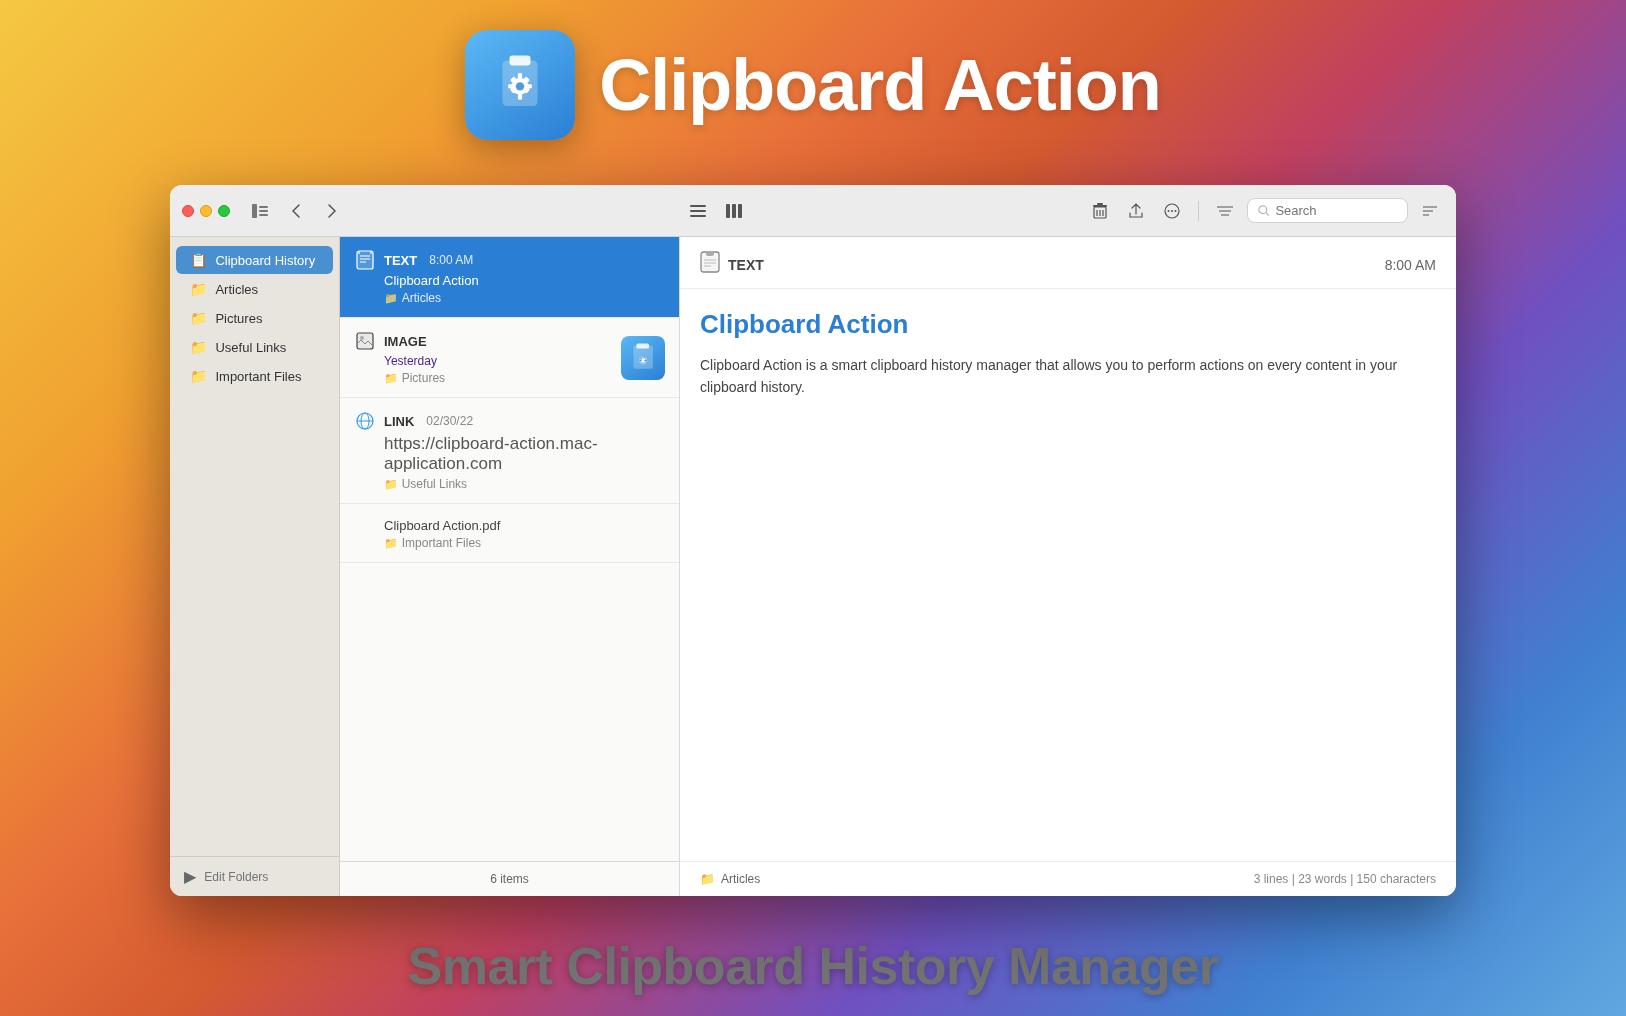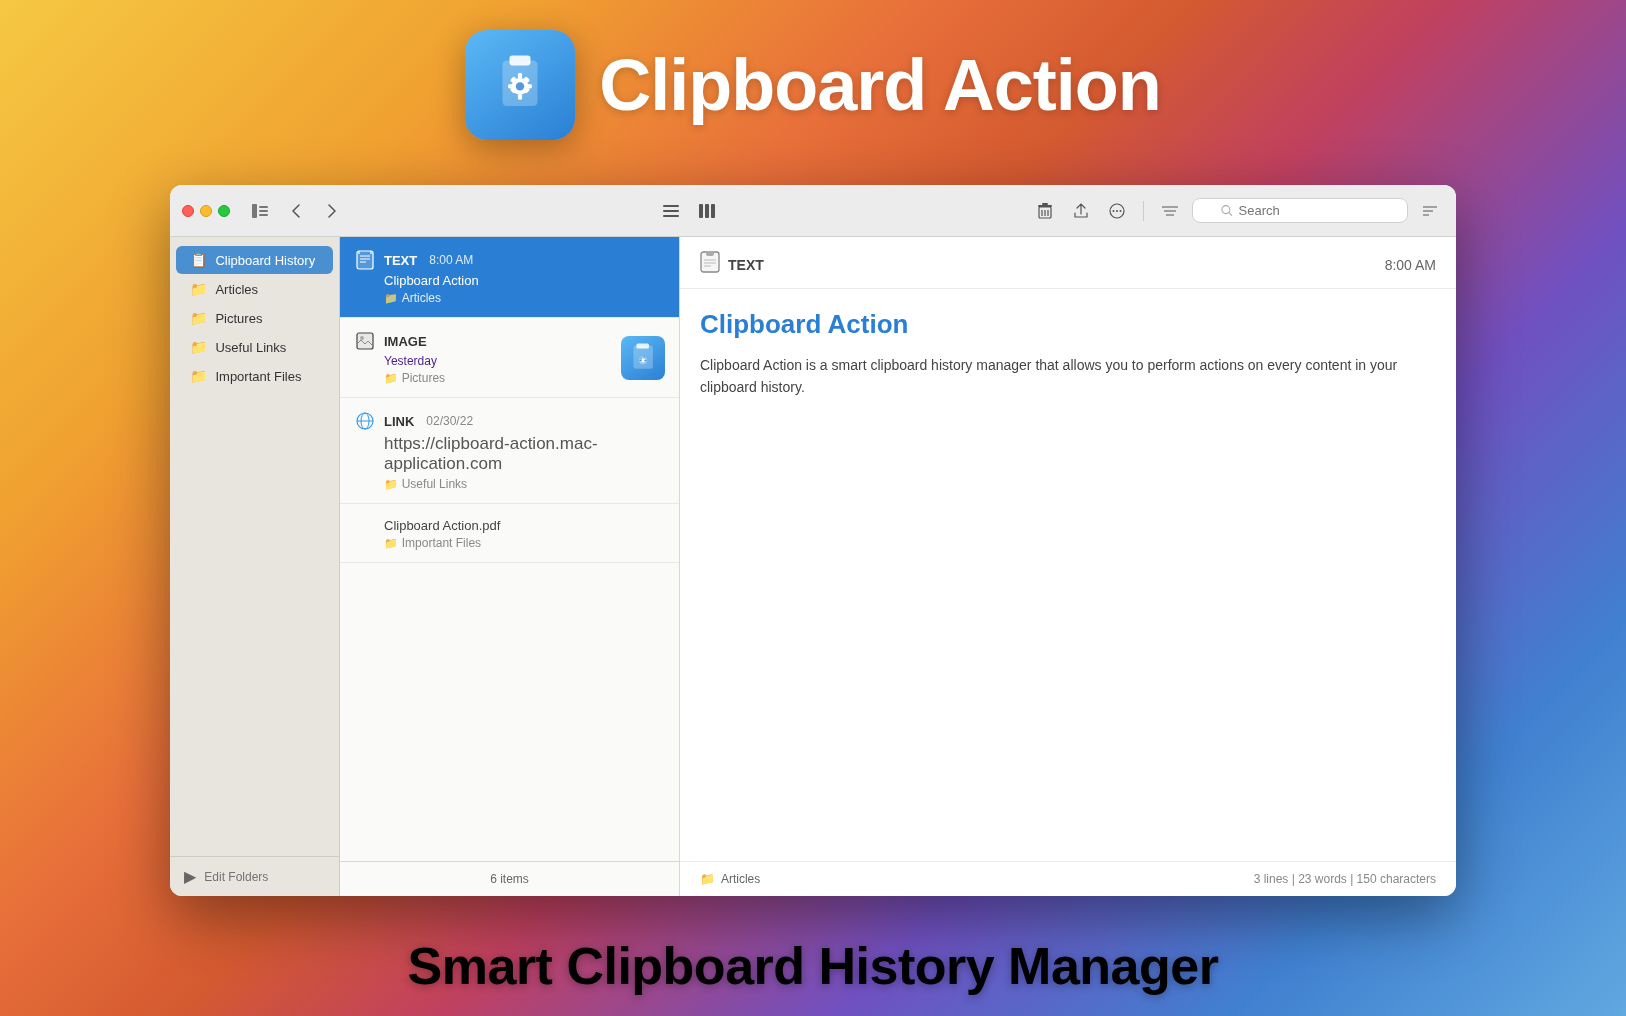--- a/index.html
+++ b/index.html
@@ -60,21 +60,21 @@
 
     
     .bottom-subtitle {
       position: absolute;
       bottom: 20px;
       left: 0;
       right: 0;
       text-align: center;
       font-size: 52px;
       font-weight: 700;
-      color: #000000;
+      color: #737373;
       text-shadow: 0 2px 8px rgba(0,0,0,0.3);
       z-index: 2;
       letter-spacing: -0.5px;
     }
 
     
     .window {
       position: absolute;
       top: 185px;
       left: 170px;
@@ -138,23 +138,23 @@
     }
 
     .toolbar-spacer { flex: 1; }
 
     .search-box {
       display: flex;
       align-items: center;
       background: white;
       border: 1px solid #d0d0d0;
       border-radius: 8px;
-      padding: 4px 28px;
+      padding: 4px 10px;
       gap: 6px;
-      width: 216px;
+      width: 161px;
     }
 
     .search-box input {
       border: none;
       outline: none;
       background: transparent;
       font-size: 13px;
       color: #555;
       width: 100%;
     }

